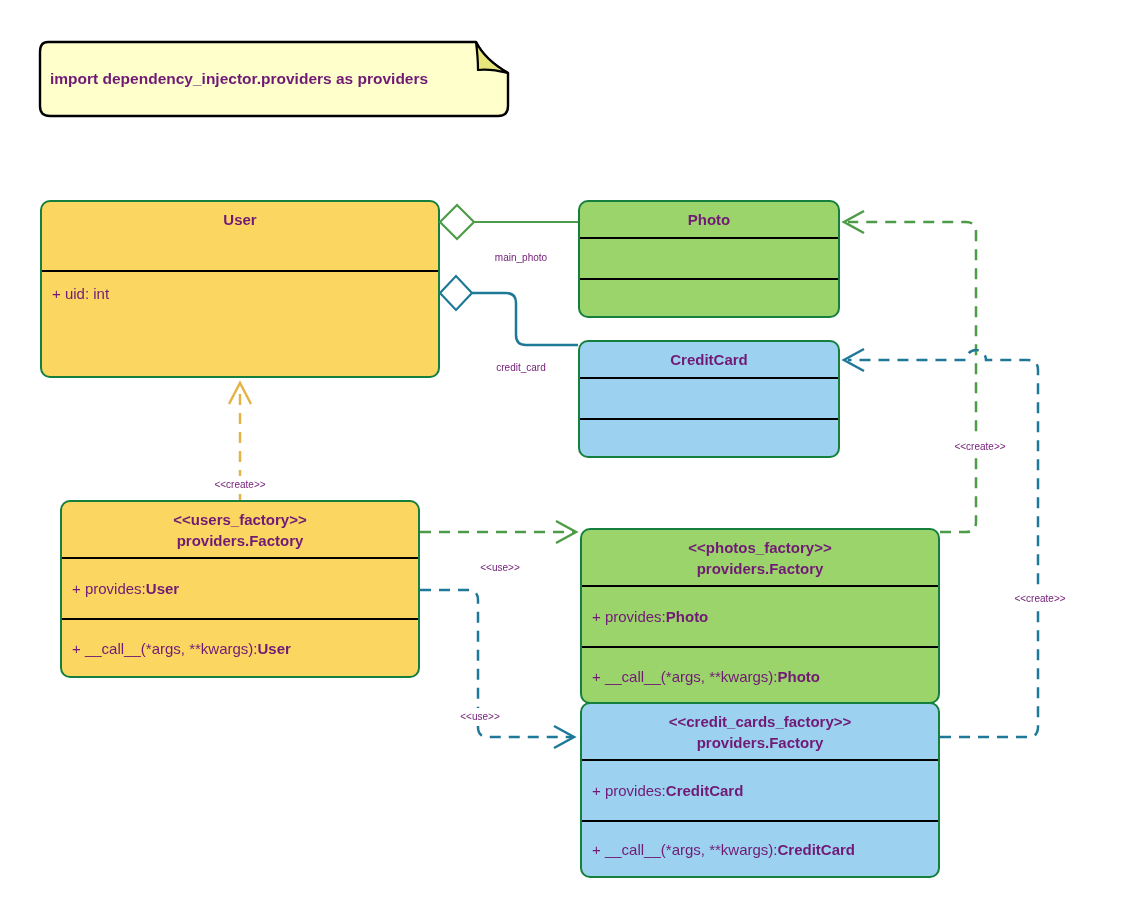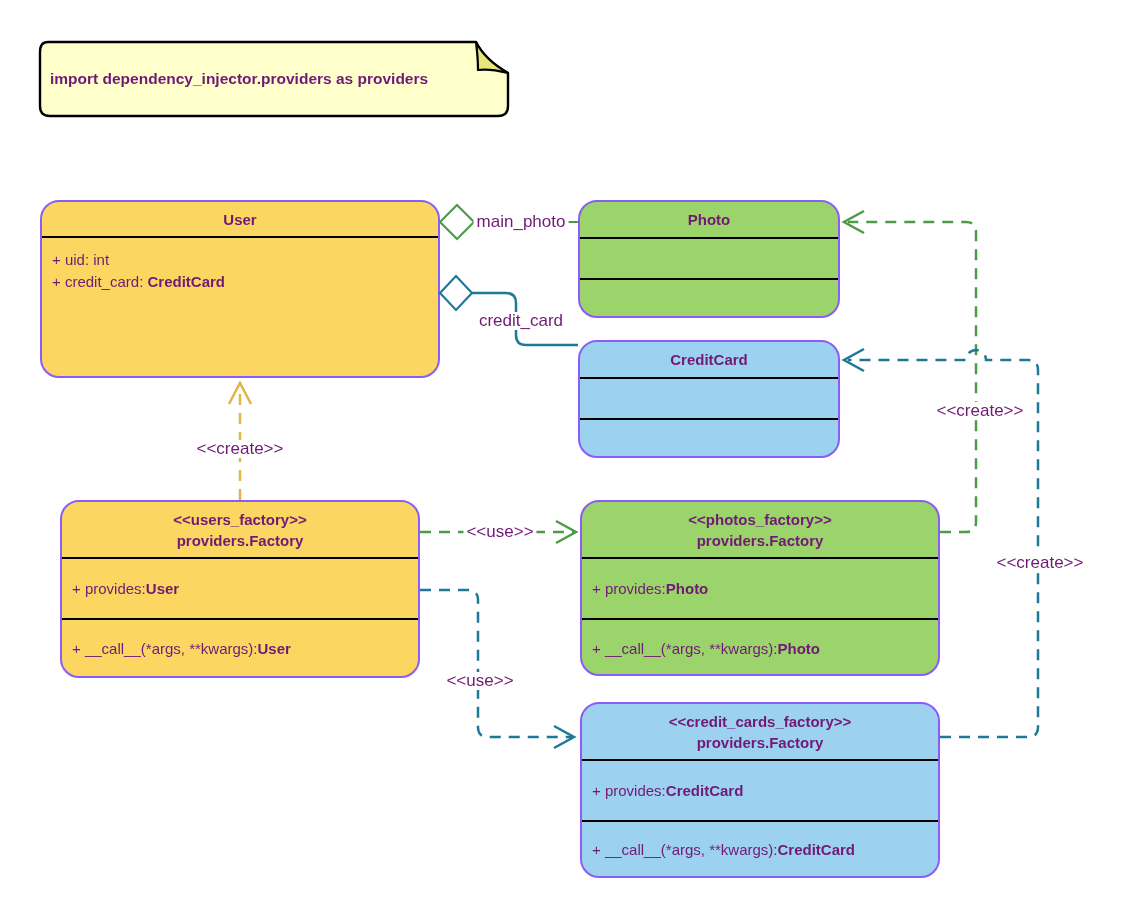--- a/index.html
+++ b/index.html
@@ -7,35 +7,35 @@
     position:relative;
     width:1126px;height:920px;
     background:#fff;
     font-family:Liberation Sans, sans-serif;
     color:#701a75;
     overflow:hidden;
   }
   
   .uml-box{
     position:absolute;
-    border:2px solid #8b5cf6;
-    border-radius:19px;
+    border:2px solid #15803d;
+    border-radius:10px;
     box-sizing:border-box;
     overflow:hidden;
   }
   .box-header{
     display:flex;flex-direction:column;justify-content:center;align-items:center;
     font-weight:bold;font-size:15px;line-height:21px;
     box-sizing:border-box;text-align:center;
   }
   .compartment{
     border-top:2px solid #000;
     box-sizing:border-box;
   }
-  .rows{padding:11px 0 0 10px;}
+  .rows{padding:11px 0 0 10px;margin-top:34px;}
   .row{font-size:15px;line-height:22px;white-space:nowrap;}
   .center-row{
     display:flex;align-items:center;padding-left:10px;
     font-size:15px;white-space:nowrap;
   }
   
   .note{position:absolute;left:38px;top:40px;width:472px;height:78px;}
   .note svg{position:absolute;left:0;top:0;}
   .note-text{
     position:absolute;left:12px;top:0;height:100%;width:450px;
@@ -43,41 +43,40 @@
     font-weight:bold;font-size:15.5px;white-space:nowrap;
   }
   
   #edges{position:absolute;left:0;top:0;pointer-events:none;}
   .edge{fill:none;stroke-width:2.5px;}
   .thin{stroke-width:2.2px;}
   .dashed{stroke-dasharray:11 8;}
   .edge-label{
     position:absolute;transform:translate(-50%,-50%);
     background:#fff;padding:0 3px;
-    font-size:17px;white-space:nowrap;line-height:18px;
+    font-size:10px;white-space:nowrap;line-height:18px;margin-top:36px;
   }
 </style>
 </head>
 <body>
 
 <div id="canvas">
 
   <div class="note">
     <svg width="472" height="78" viewBox="0 0 472 78">
       <path d="M10,2 H438 C444,14 456,25 470,33 V66 Q470,76 460,76 H12 Q2,76 2,66 V12 Q2,2 10,2 Z" stroke-width="2.4" stroke-linejoin="round" fill="#FFFFCC" stroke="#000000"></path>
       <path d="M438,2 C444,14 456,25 470,33 C458,30 448,29 440,30 C440,20 439,10 438,2 Z" stroke-width="2.2" stroke-linejoin="round" fill="#E6E67C" stroke="#000000"></path>
     </svg>
     <div class="note-text">import dependency_injector.providers as providers</div>
   </div>
 
   <div class="uml-box" style="left: 40px; top: 200px; width: 400px; height: 178px; background-color: rgb(251, 215, 97);">
     <div class="box-header" style="height:34px;">User</div>
     <div class="compartment rows" style="height:98px;">
       <div class="row"><span>+ uid: int</span><b></b></div>
-      <div class="row"><span>+ credit_card: </span><b>CreditCard</b></div>
     </div>
   </div>
 
   <div class="uml-box" style="left: 578px; top: 200px; width: 262px; height: 118px; background-color: rgb(156, 212, 108);">
     <div class="box-header" style="height:35px;">Photo</div>
     <div class="compartment" style="height:41px;"></div>
     <div class="compartment" style="height:38px;"></div>
   </div>
 
   <div class="uml-box" style="left: 578px; top: 340px; width: 262px; height: 118px; background-color: rgb(156, 210, 240);">
@@ -94,21 +93,21 @@
     <div class="compartment center-row" style="height:61px;">
       <span>+ provides: </span>
         <b>User</b>
     </div>
     <div class="compartment center-row" style="height:58px;">
       <span>+ __call__(*args, **kwargs): </span>
         <b>User</b>
     </div>
   </div>
 
-  <div class="uml-box" style="left: 580px; top: 500px; width: 360px; height: 176px; background-color: rgb(156, 212, 108);">
+  <div class="uml-box" style="left: 580px; top: 528px; width: 360px; height: 176px; background-color: rgb(156, 212, 108);">
     <div class="box-header" style="height:55px;">
       <div>&lt;&lt;photos_factory&gt;&gt;</div>
       <div>providers.Factory</div>
     </div>
     <div class="compartment center-row" style="height:61px;">
       <span>+ provides: </span>
         <b>Photo</b>
     </div>
     <div class="compartment center-row" style="height:58px;">
       <span>+ __call__(*args, **kwargs): </span>
@@ -163,20 +162,20 @@
       <polyline class="edge" points="556,521 576,532 556,543" stroke="#4E9B47"></polyline>
     </g>
 
     <g>
       <path class="edge dashed" d="M420,590 H468 Q478,590 478,600 V727 Q478,737 488,737 H572" stroke="#1E7898"></path>
       <polyline class="edge" points="554,726 574,737 554,748" stroke="#1E7898"></polyline>
     </g>
   </svg>
 
   <div class="edge-label" style="left:521px;top:222px;">main_photo</div>
-  <div class="edge-label" style="left:521px;top:321px;">credit_card</div>
+  <div class="edge-label" style="left:521px;top:332px;">credit_card</div>
   <div class="edge-label" style="left:240px;top:449px;">&lt;&lt;create&gt;&gt;</div>
   <div class="edge-label" style="left:500px;top:532px;">&lt;&lt;use&gt;&gt;</div>
   <div class="edge-label" style="left:480px;top:681px;">&lt;&lt;use&gt;&gt;</div>
   <div class="edge-label" style="left:980px;top:411px;">&lt;&lt;create&gt;&gt;</div>
   <div class="edge-label" style="left:1040px;top:563px;">&lt;&lt;create&gt;&gt;</div>
 
 </div>
 
 </body></html>

